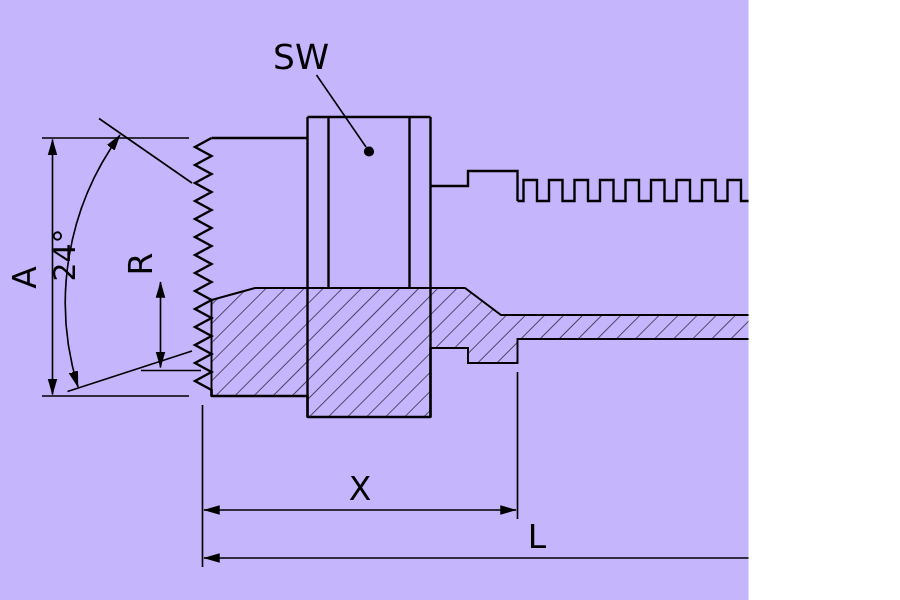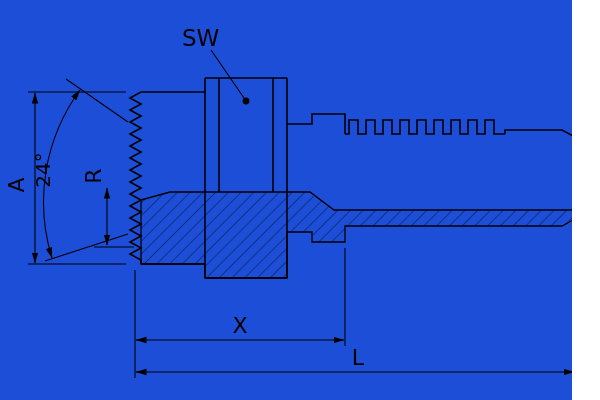--- a/index.html
+++ b/index.html
@@ -1,17 +1,17 @@
 <!DOCTYPE html>
 <html><head>
 <meta charset="utf-8">
 <style>
   html,body{margin:0;padding:0;background:#fff;}
   .stage{
-    width:572px;height:400px;background:#1d4ed8;position:relative;overflow:hidden;
+    width:499px;height:400px;background:#c4b5fd;position:relative;overflow:hidden;
     font-family:"DejaVu Sans", sans-serif;
   }
   svg{display:block;}
   text{
     font-family:"DejaVu Sans", sans-serif;
     fill:#000;
   }
   .lbl{font-size:22px;}
   .lbl-sw{font-size:23px;}
   .lbl-angle{font-size:20px;}

